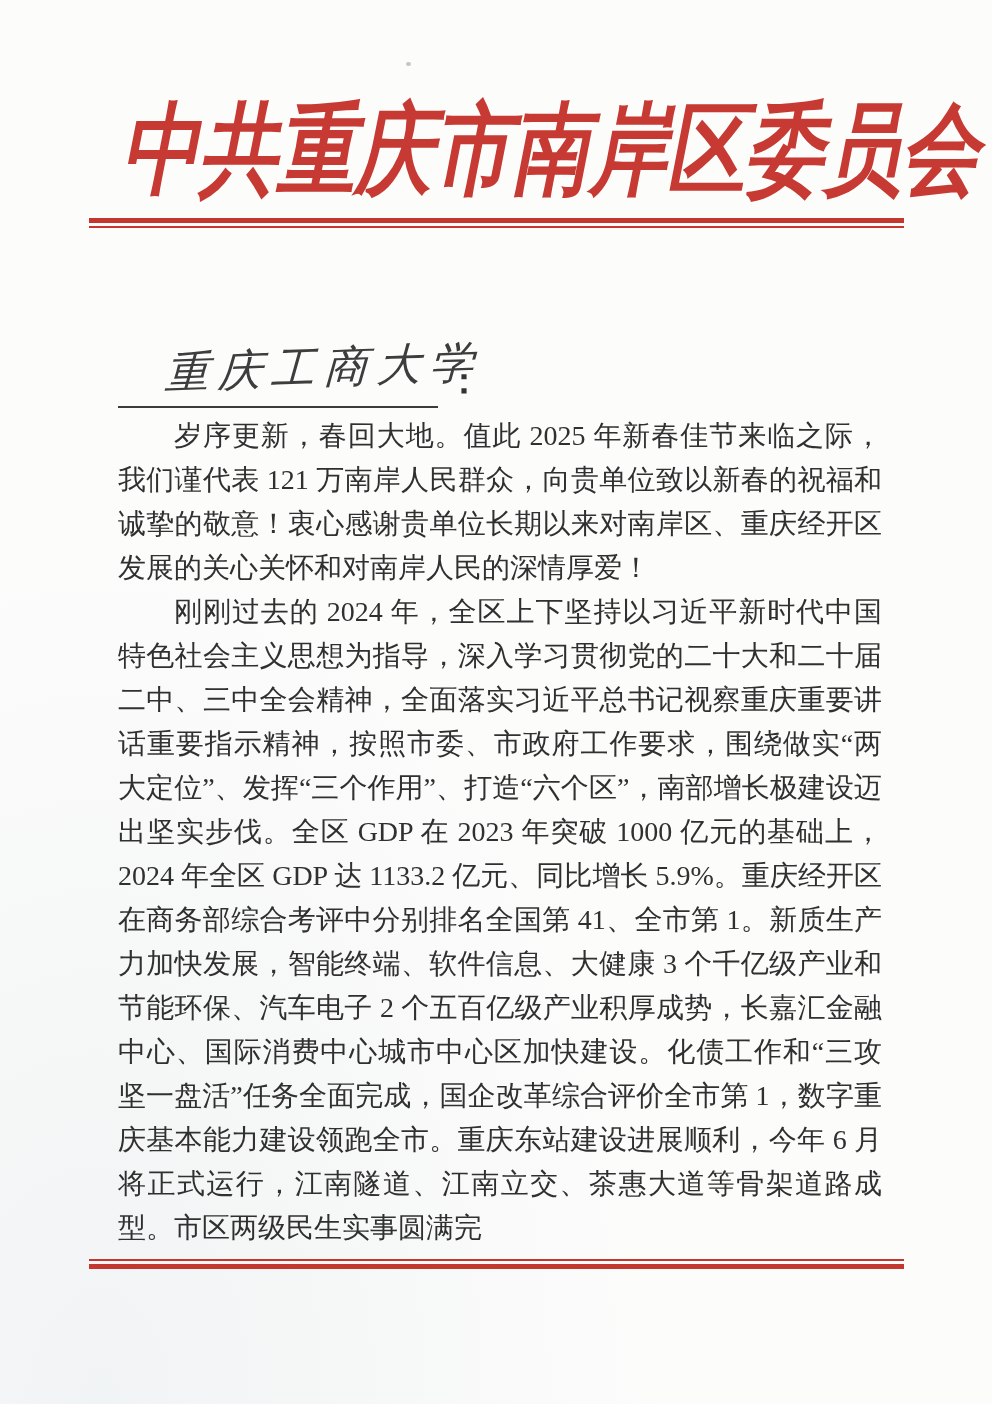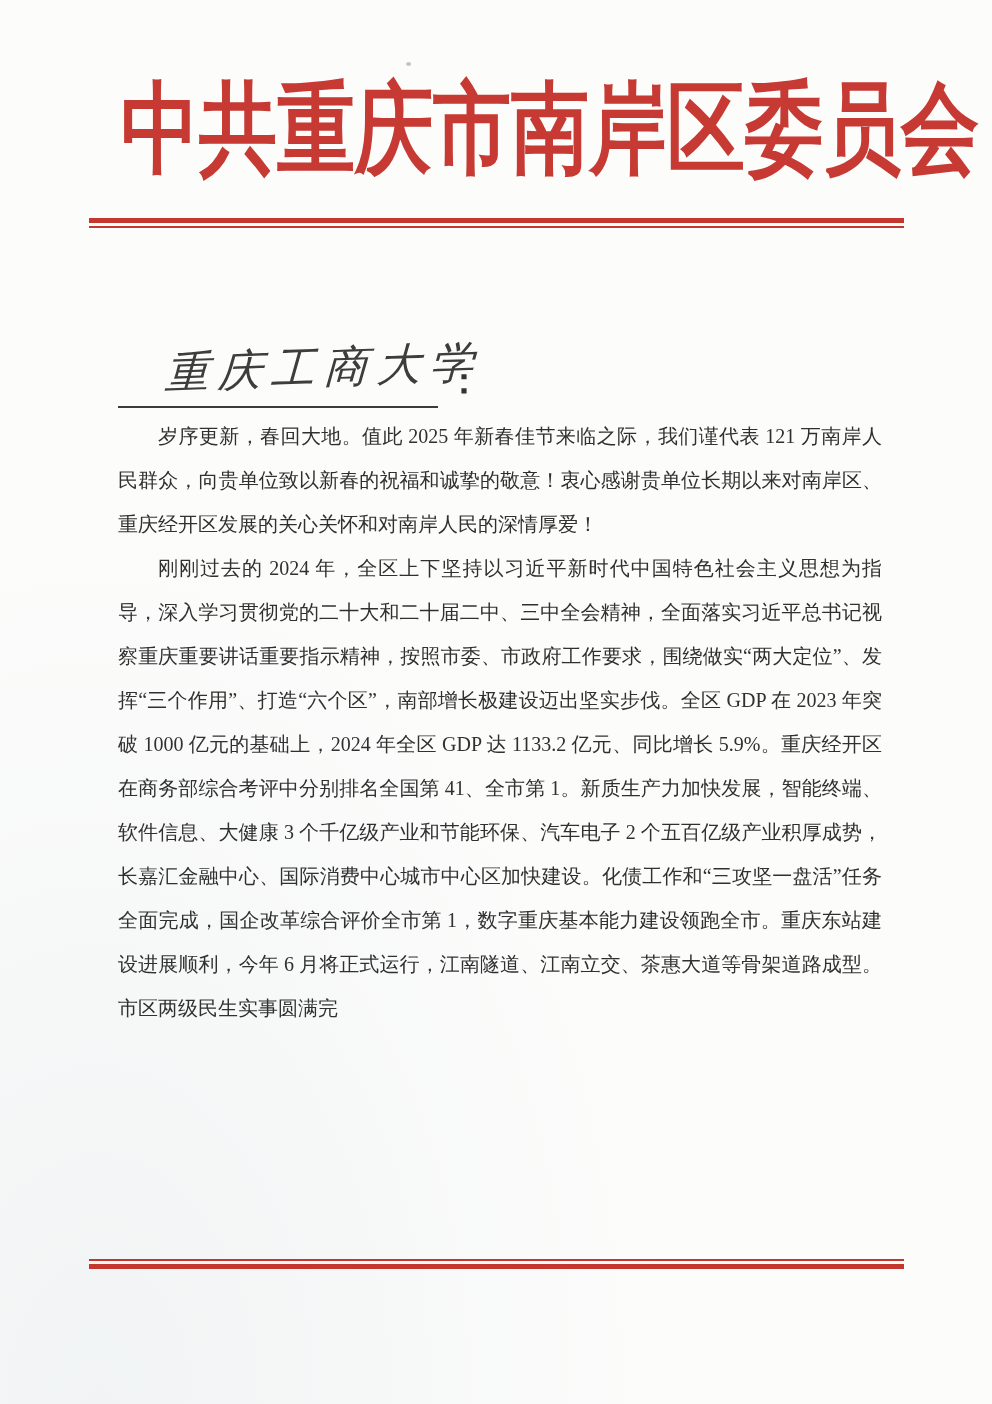--- a/index.html
+++ b/index.html
@@ -25,25 +25,26 @@
     top: 62px;
     width: 5px;
     height: 4px;
     border-radius: 50%;
     background: #b5b5b5;
     opacity: 0.8;
   }
   
   .letterhead {
     position: absolute;
-    top: 75px;
+    top: 96px;
     left: 0;
     width: 100%;
     text-align: left;
     white-space: nowrap;
+    font-style: italic;
   }
   .letterhead-inner {
     display: inline-block;
     font-size: 100px;
     line-height: 110px;
     font-weight: bold;
     color: #c63a33;
     letter-spacing: 0px;
     transform: scaleX(0.78);
     transform-origin: center;
@@ -103,21 +104,21 @@
     vertical-align: bottom;
     padding-left: 8px;
     padding-bottom: 2px;
   }
   
   .body-text {
     position: absolute;
     top: 414px;
     left: 118px;
     width: 764px;
-    font-size: 20px;
+    font-size: 28px;
     line-height: 44px;
     text-align: justify;
     text-justify: inter-ideograph;
     color: #303030;
   }
   .body-text p {
     margin: 0;
     padding: 0;
     text-indent: 2em;
   }

